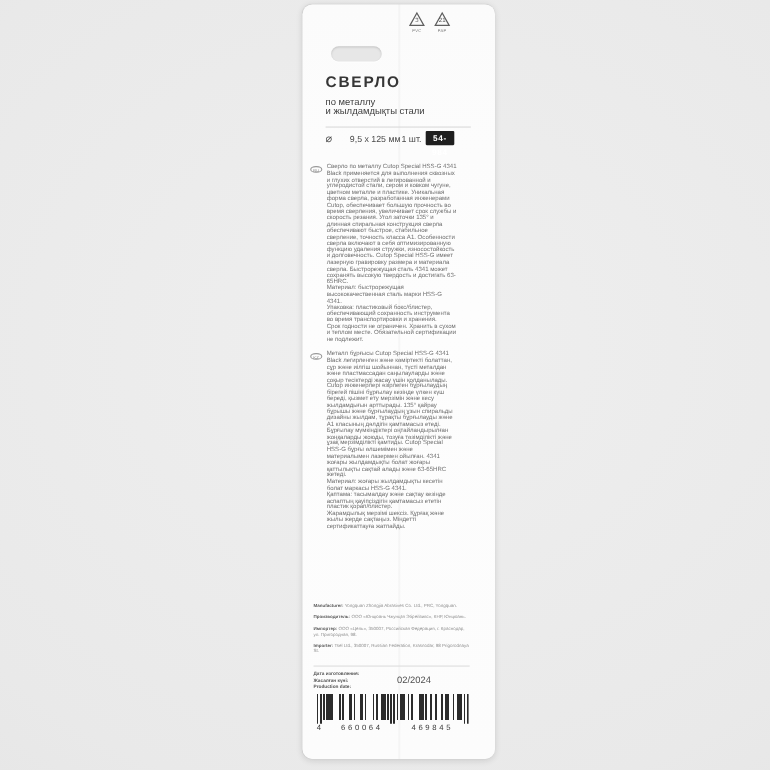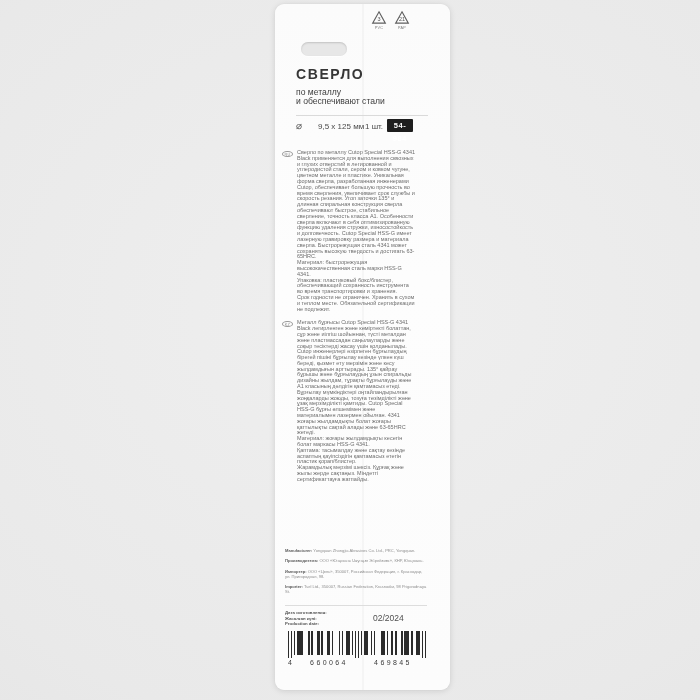--- a/index.html
+++ b/index.html
@@ -37,21 +37,21 @@
               font-size:3.8px;color:#8a8a8a;text-align:center;line-height:6.5px;letter-spacing:0.2px;box-sizing:border-box;}
   .lang-text{margin-left:22px;width:118px;font-size:5.5px;line-height:5.8px;color:#6e6e6e;}
   .lang-text p{margin:0;}
   
   .legal{position:absolute;left:10px;top:545px;width:142px;font-size:4.1px;line-height:4.9px;color:#8f8f8f;}
   .legal p{margin:0 0 5.5px 0;}
   .legal b{color:#5a5a5a;}
   .divider2{position:absolute;left:10px;top:601px;width:142px;height:1px;background:#dddddd;}
   
   .date-labels{position:absolute;left:10px;top:606px;font-size:4.3px;line-height:5.5px;color:#555;font-weight:bold;}
-  .date-value{position:absolute;left:98px;top:609px;font-size:8.5px;color:#4f4f4f;}
+  .date-value{position:absolute;left:86px;top:609px;font-size:8.5px;color:#4f4f4f;}
   
   .barcode{position:absolute;left:13px;top:627px;width:138px;}
   .bars{width:138px;height:27px;}
   .bc-digits{display:flex;width:138px;margin-top:0.5px;font-size:7px;color:#3a3a3a;}
   .bc-first{width:10px;text-align:left;}
   .bc-left{width:62px;text-align:center;letter-spacing:2.4px;}
   .bc-right{width:66px;text-align:center;letter-spacing:2.4px;}
 </style>
 </head>
 <body>
@@ -75,21 +75,21 @@
         <span class="rec-num">21</span>
         <div class="rec-label">PAP</div>
       </div>
     </div>
 
     <div class="slot"></div>
 
     <div class="title">СВЕРЛО</div>
     <div class="subtitle">
       <div>по металлу</div>
-      <div>и обеспечивают стали</div>
+      <div>и жылдамдықты стали</div>
     </div>
 
     <div class="divider1"></div>
 
     <div class="diameter">⌀</div>
     <div class="size-text">9,5 x 125 мм</div>
     <div class="qty">1 шт.</div>
     <div class="sku-badge">54-984</div>
 
     <div class="desc">

